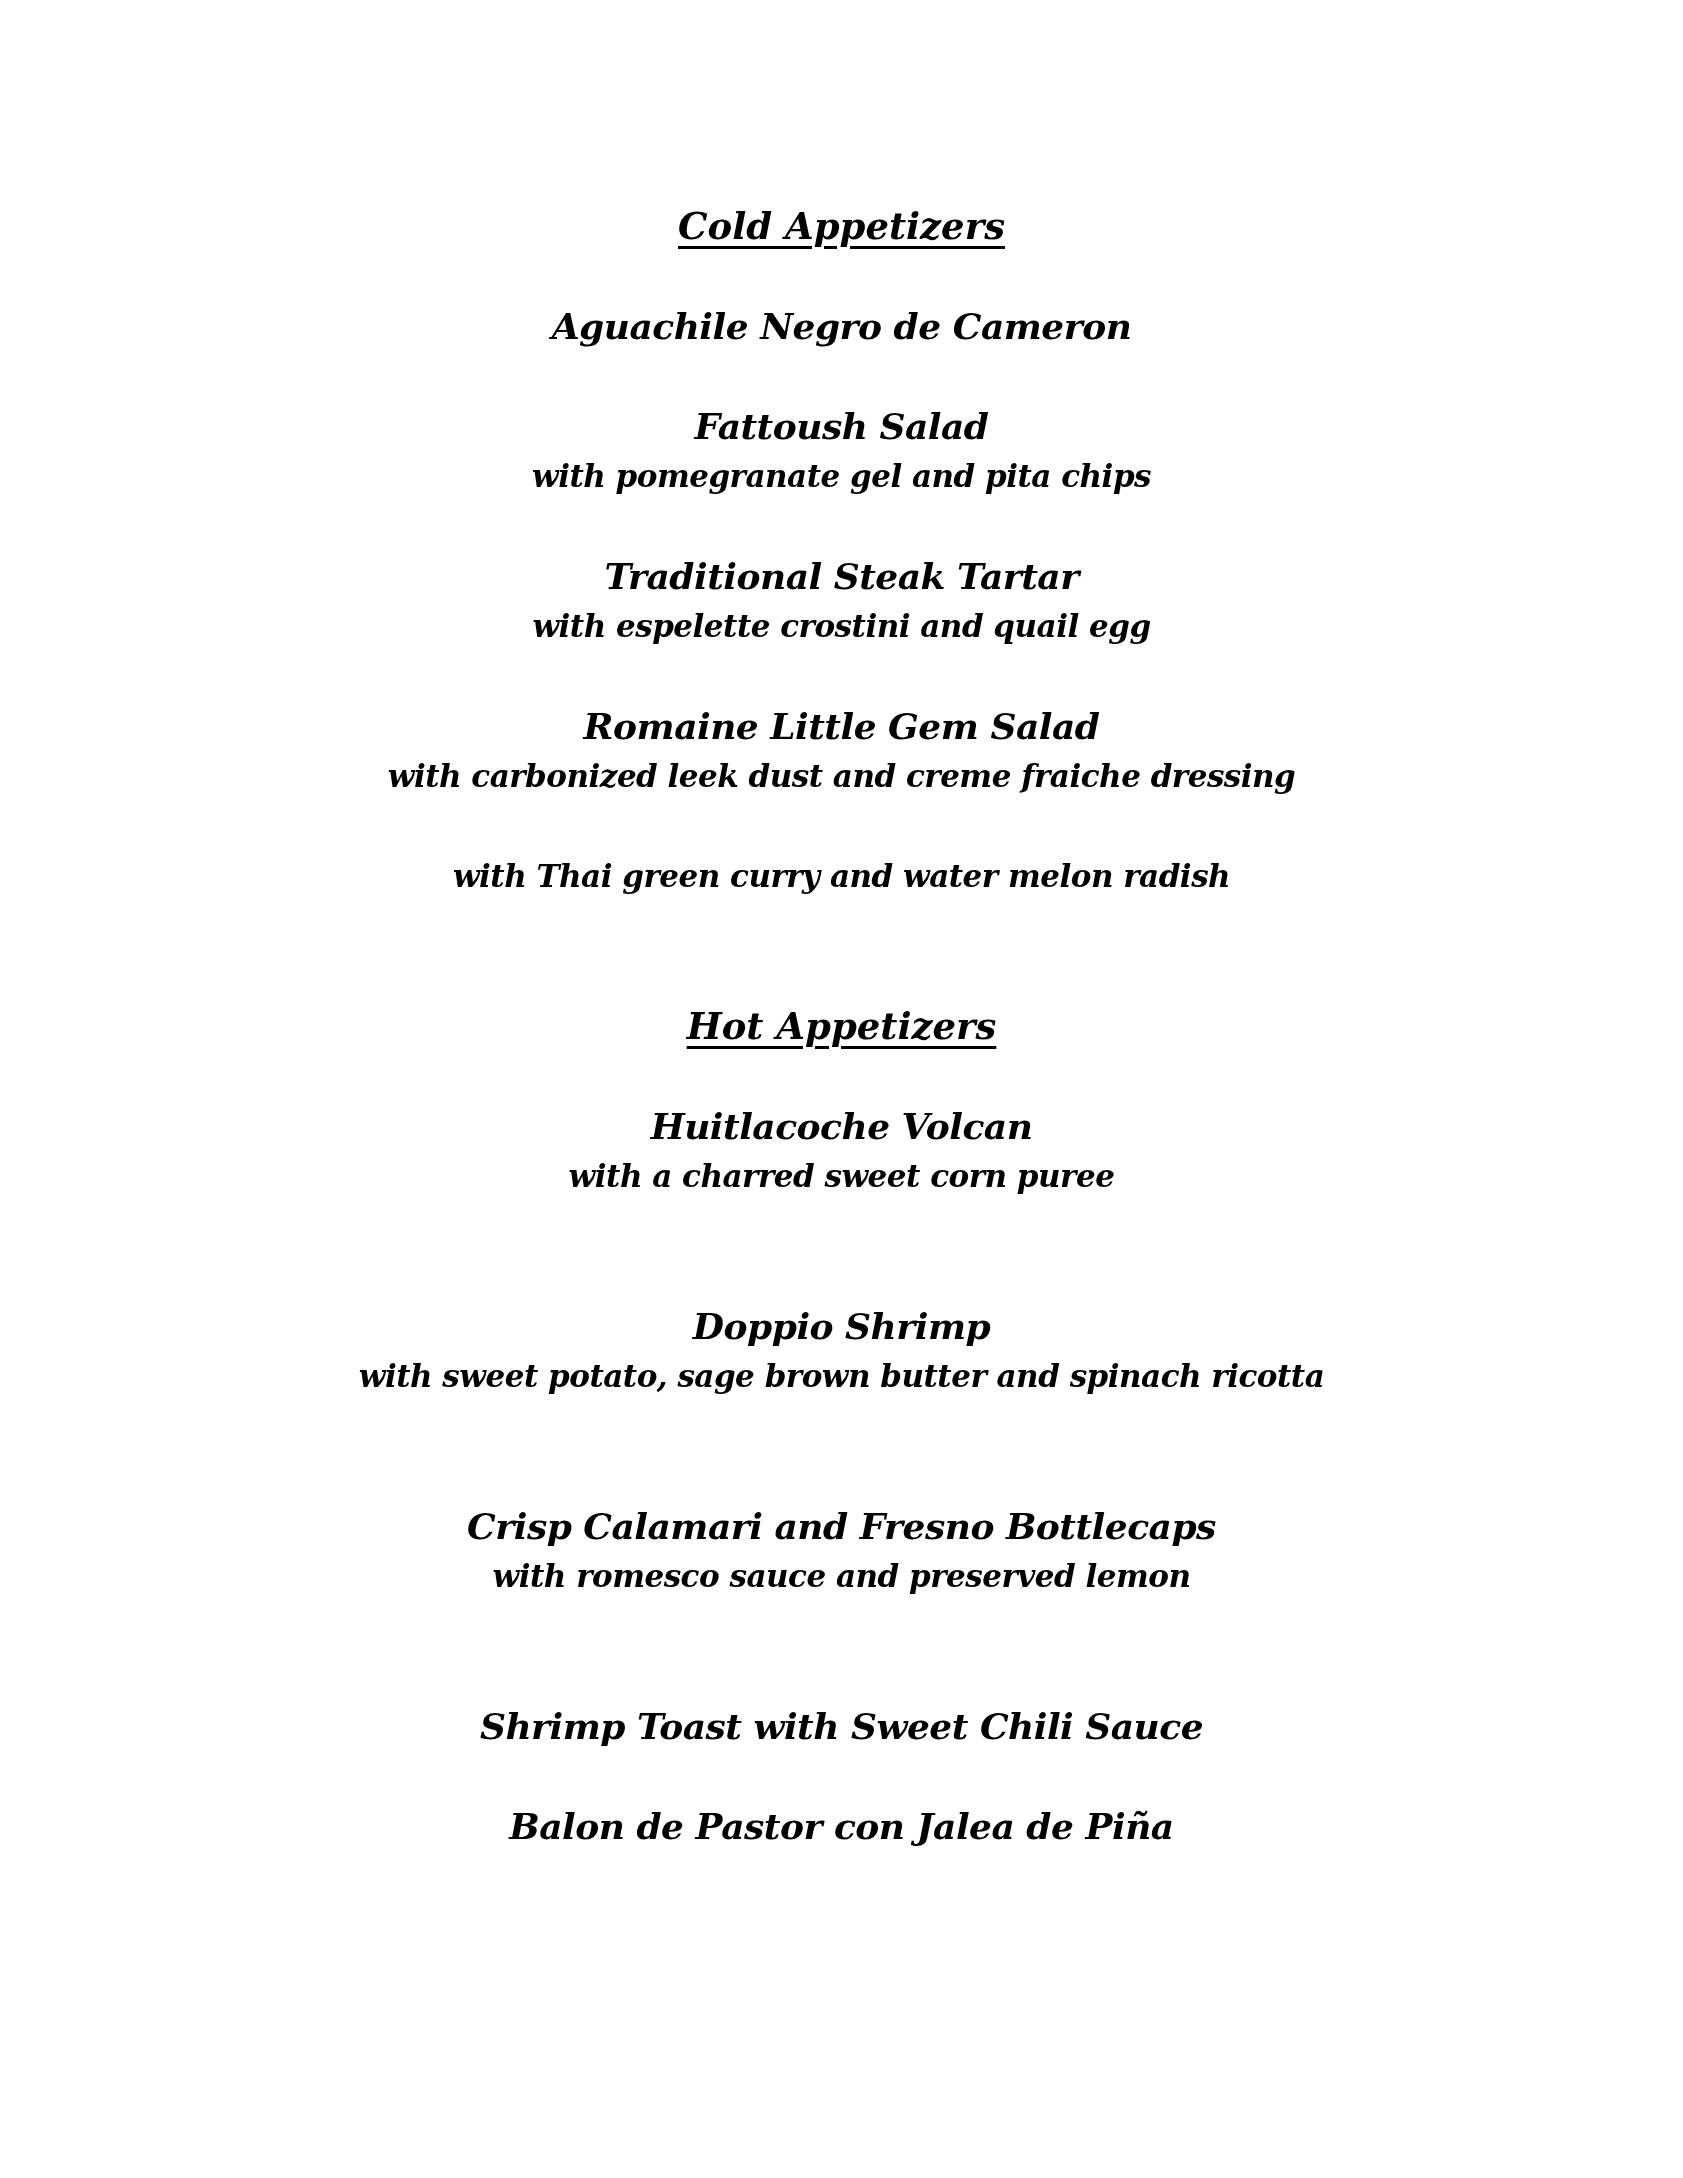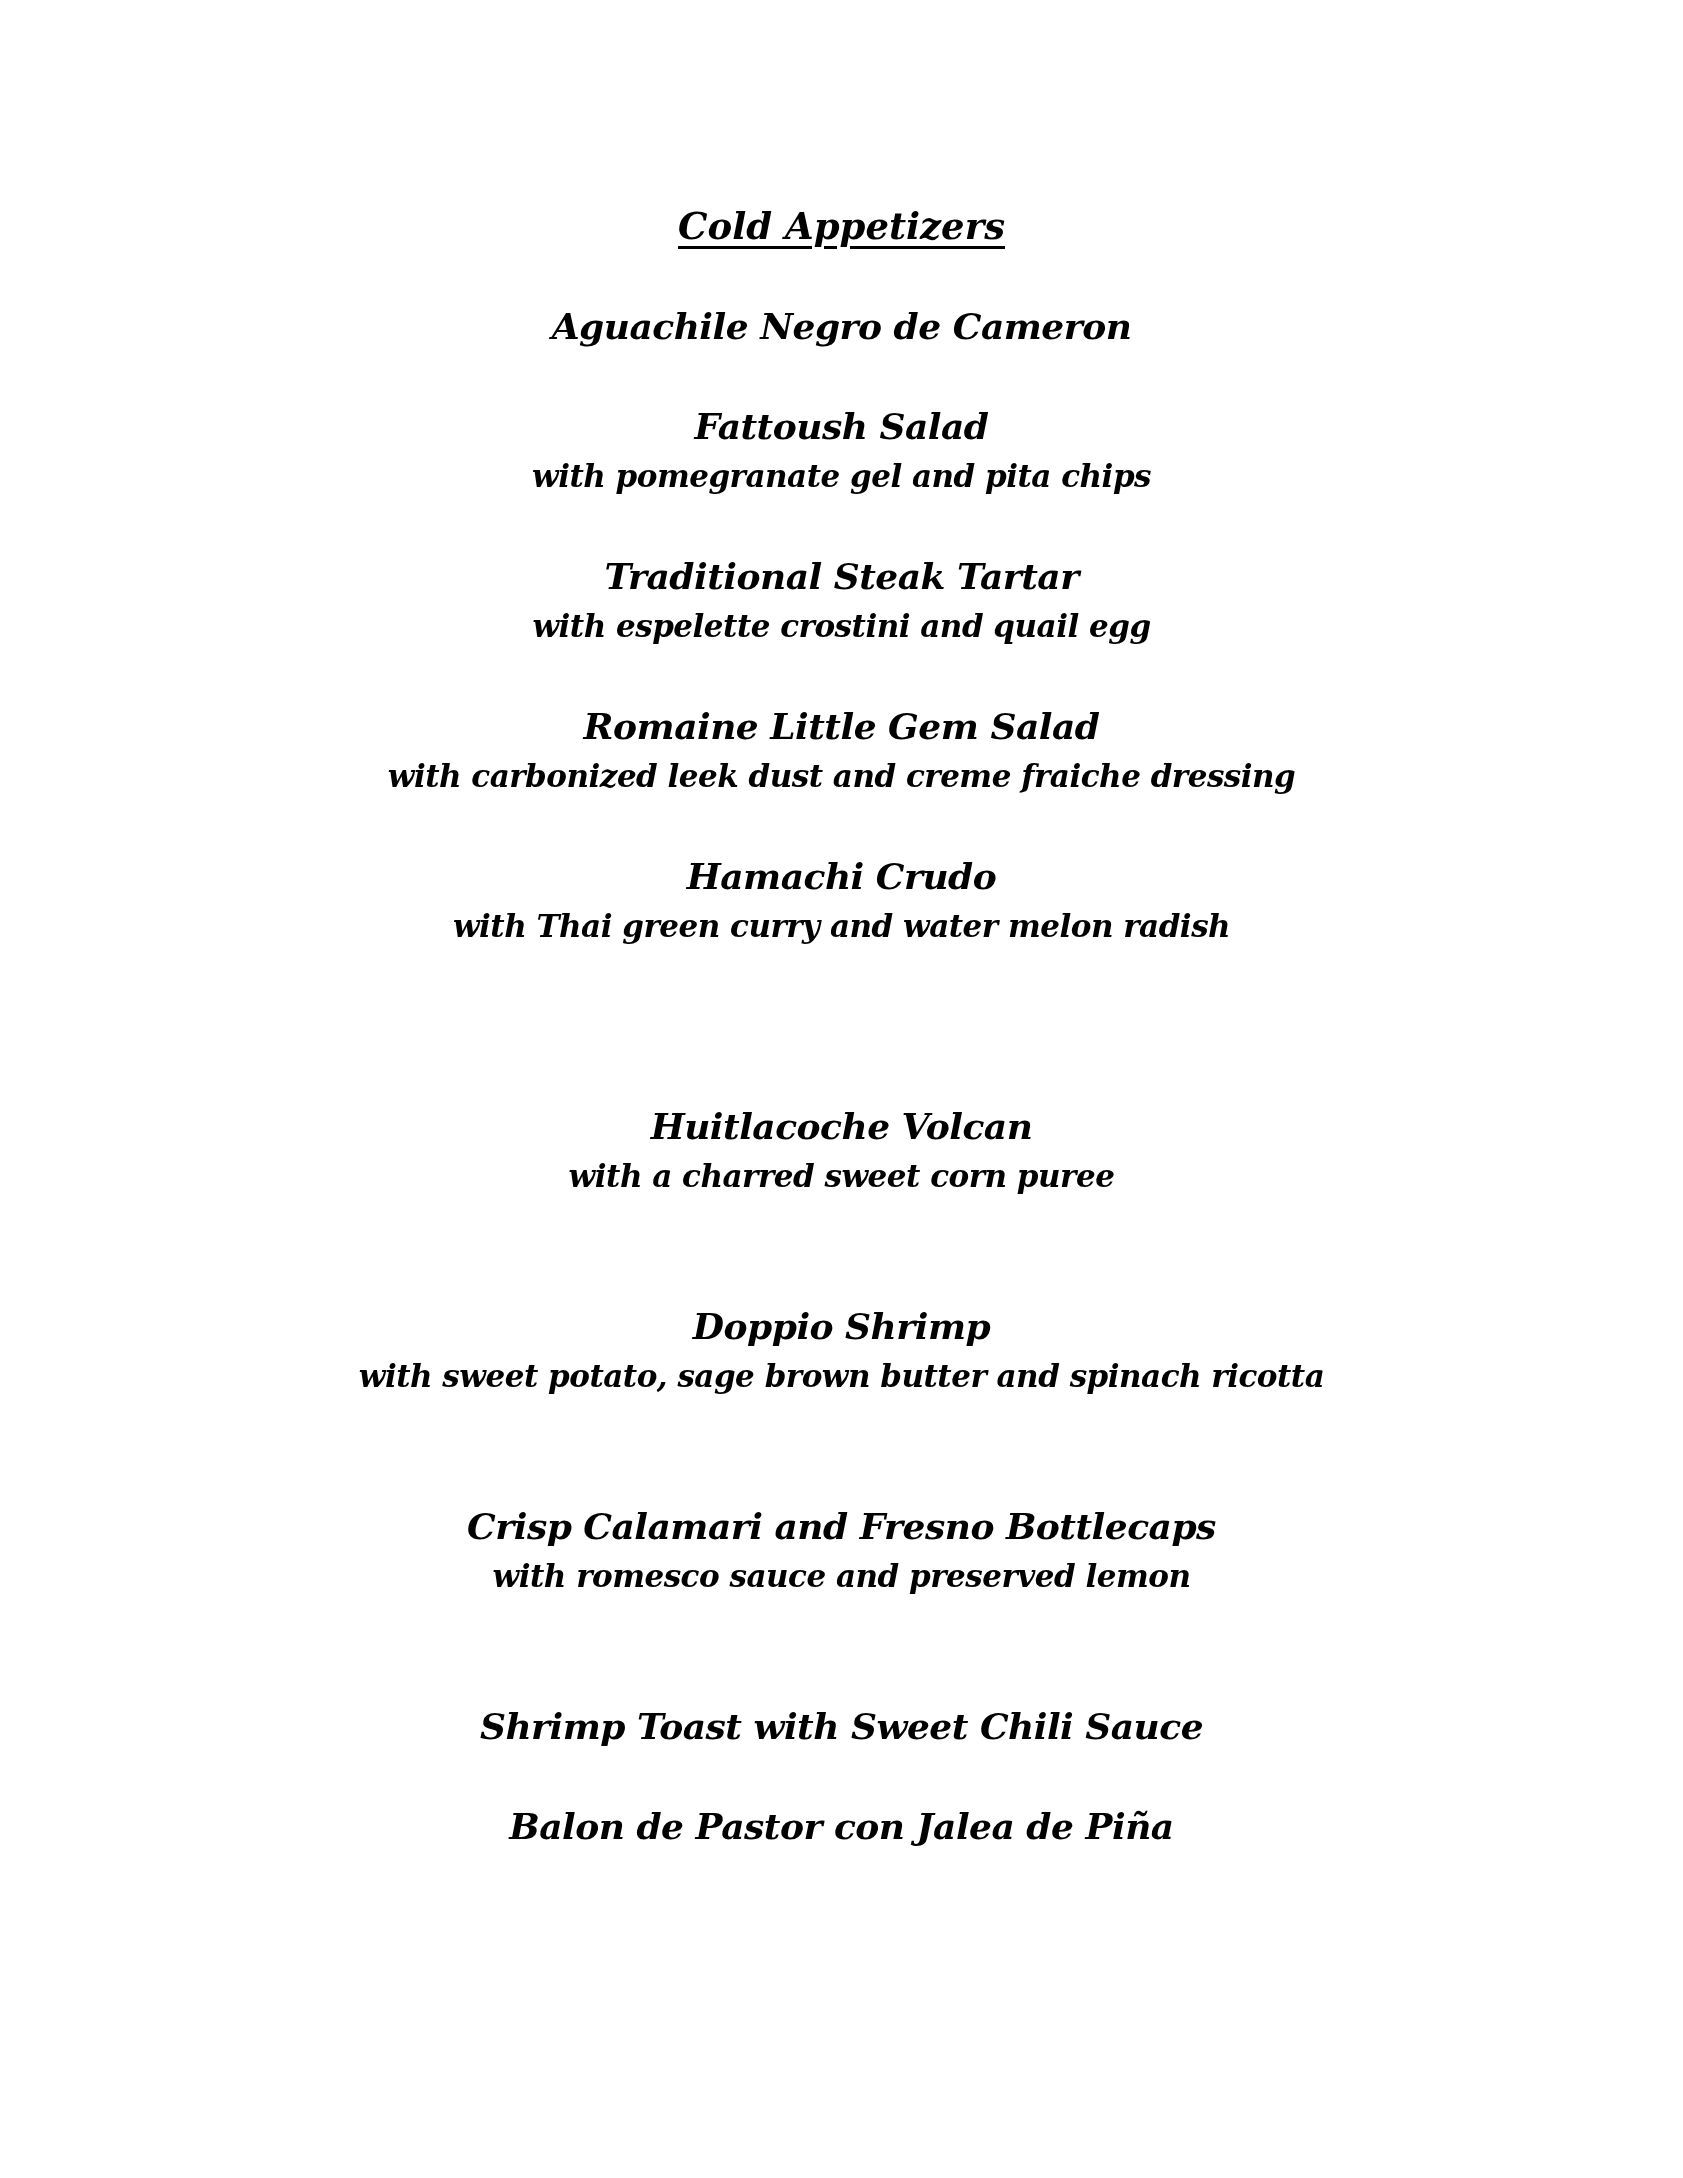--- a/index.html
+++ b/index.html
@@ -63,24 +63,24 @@
       <div class="line blank"></div>
       <div class="line name">Fattoush Salad</div>
       <div class="line desc">with pomegranate gel and pita chips</div>
       <div class="line blank"></div>
       <div class="line name">Traditional Steak Tartar</div>
       <div class="line desc">with espelette crostini and quail egg</div>
       <div class="line blank"></div>
       <div class="line name">Romaine Little Gem Salad</div>
       <div class="line desc">with carbonized leek dust and creme fraiche dressing</div>
       <div class="line blank"></div>
-      <div class="line name">Hamachi Crudo</div>
       <div class="line desc">with Thai green curry and water melon radish</div>
       <div class="line blank"></div>
       <div class="line blank"></div>
+      <div class="line header">Hot Appetizers</div>
       <div class="line blank"></div>
       <div class="line name">Huitlacoche Volcan</div>
       <div class="line desc">with a charred sweet corn puree</div>
       <div class="line blank"></div>
       <div class="line blank"></div>
       <div class="line name">Doppio Shrimp</div>
       <div class="line desc">with sweet potato, sage brown butter and spinach ricotta</div>
       <div class="line blank"></div>
       <div class="line blank"></div>
       <div class="line name">Crisp Calamari and Fresno Bottlecaps</div>

